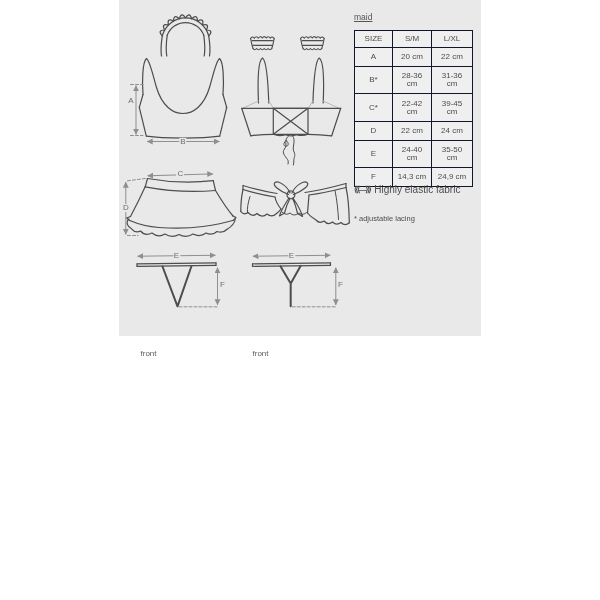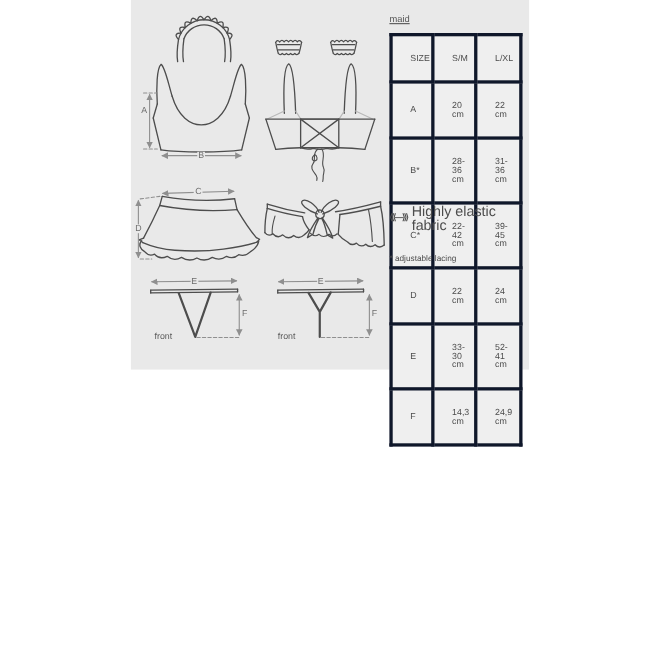--- a/index.html
+++ b/index.html
@@ -13,38 +13,38 @@
   }
   .art{position:absolute;left:0;top:0;width:362px;height:336px;}
   .product-name{
     position:absolute;left:235px;top:13px;font-size:8.5px;color:#555;line-height:1;text-decoration:underline;
   }
   table.size-table{
     position:absolute;left:235px;top:30px;width:118px;height:157px;
     border-collapse:collapse;table-layout:fixed;
   }
   table.size-table th, table.size-table td{
-    border:3px solid #0f172a;background:#efefef;
+    border:1px solid #0f172a;background:#efefef;
     font-size:8px;font-weight:normal;color:#4c4c4c;
-    text-align:center;vertical-align:middle;padding:16px;line-height:1;
+    text-align:center;vertical-align:middle;padding:4px;line-height:1;
   }
   .legend{position:absolute;left:235px;top:185px;width:125px;}
   .legend-row{display:flex;align-items:center;gap:4px;}
   .legend-icon{
     font-size:8px;font-weight:bold;color:#4c4c4c;letter-spacing:-1.5px;
     line-height:1;white-space:nowrap;
   }
-  .legend-text{font-size:13px;color:#4c4c4c;line-height:1;}
+  .legend-text{font-size:10px;color:#4c4c4c;line-height:1;}
   .legend-note{font-size:7.5px;color:#4c4c4c;line-height:1;margin-top:20px;display:block;}
   .dim-label{
     position:absolute;font-size:8px;color:#6e6e6e;line-height:1;
     transform:translate(-50%,-50%);background:#e9e9e9;padding:0 1px;
   }
   .dim-label.nobg{background:transparent;}
-  .view-label{position:absolute;font-size:8px;color:#5a5a5a;line-height:1;}
+  .view-label{position:absolute;font-size:8px;color:#5a5a5a;line-height:1;margin-top:48px;}
 </style>
 </head>
 <body>
 
 <div class="panel">
 
   <svg class="art" viewBox="0 0 362 336" fill="none" stroke-linecap="round" stroke-linejoin="round">
     <defs>
       <marker id="ah" markerWidth="7" markerHeight="7" refX="5.2" refY="3" orient="auto-start-reverse">
         <path d="M0,0 L6,3 L0,6 Z" fill="#8f8f8f" stroke="none"></path>
@@ -218,22 +218,22 @@
         <td>22-42 cm</td>
         <td>39-45 cm</td>
       </tr>
       <tr>
         <td>D</td>
         <td>22 cm</td>
         <td>24 cm</td>
       </tr>
       <tr>
         <td>E</td>
-        <td>33-30 cm</td>
-        <td>52-41 cm</td>
+        <td>24-40 cm</td>
+        <td>35-50 cm</td>
       </tr>
       <tr>
         <td>F</td>
         <td>14,3 cm</td>
         <td>24,9 cm</td>
       </tr>
     </tbody>
   </table>
 
   <div class="legend">

